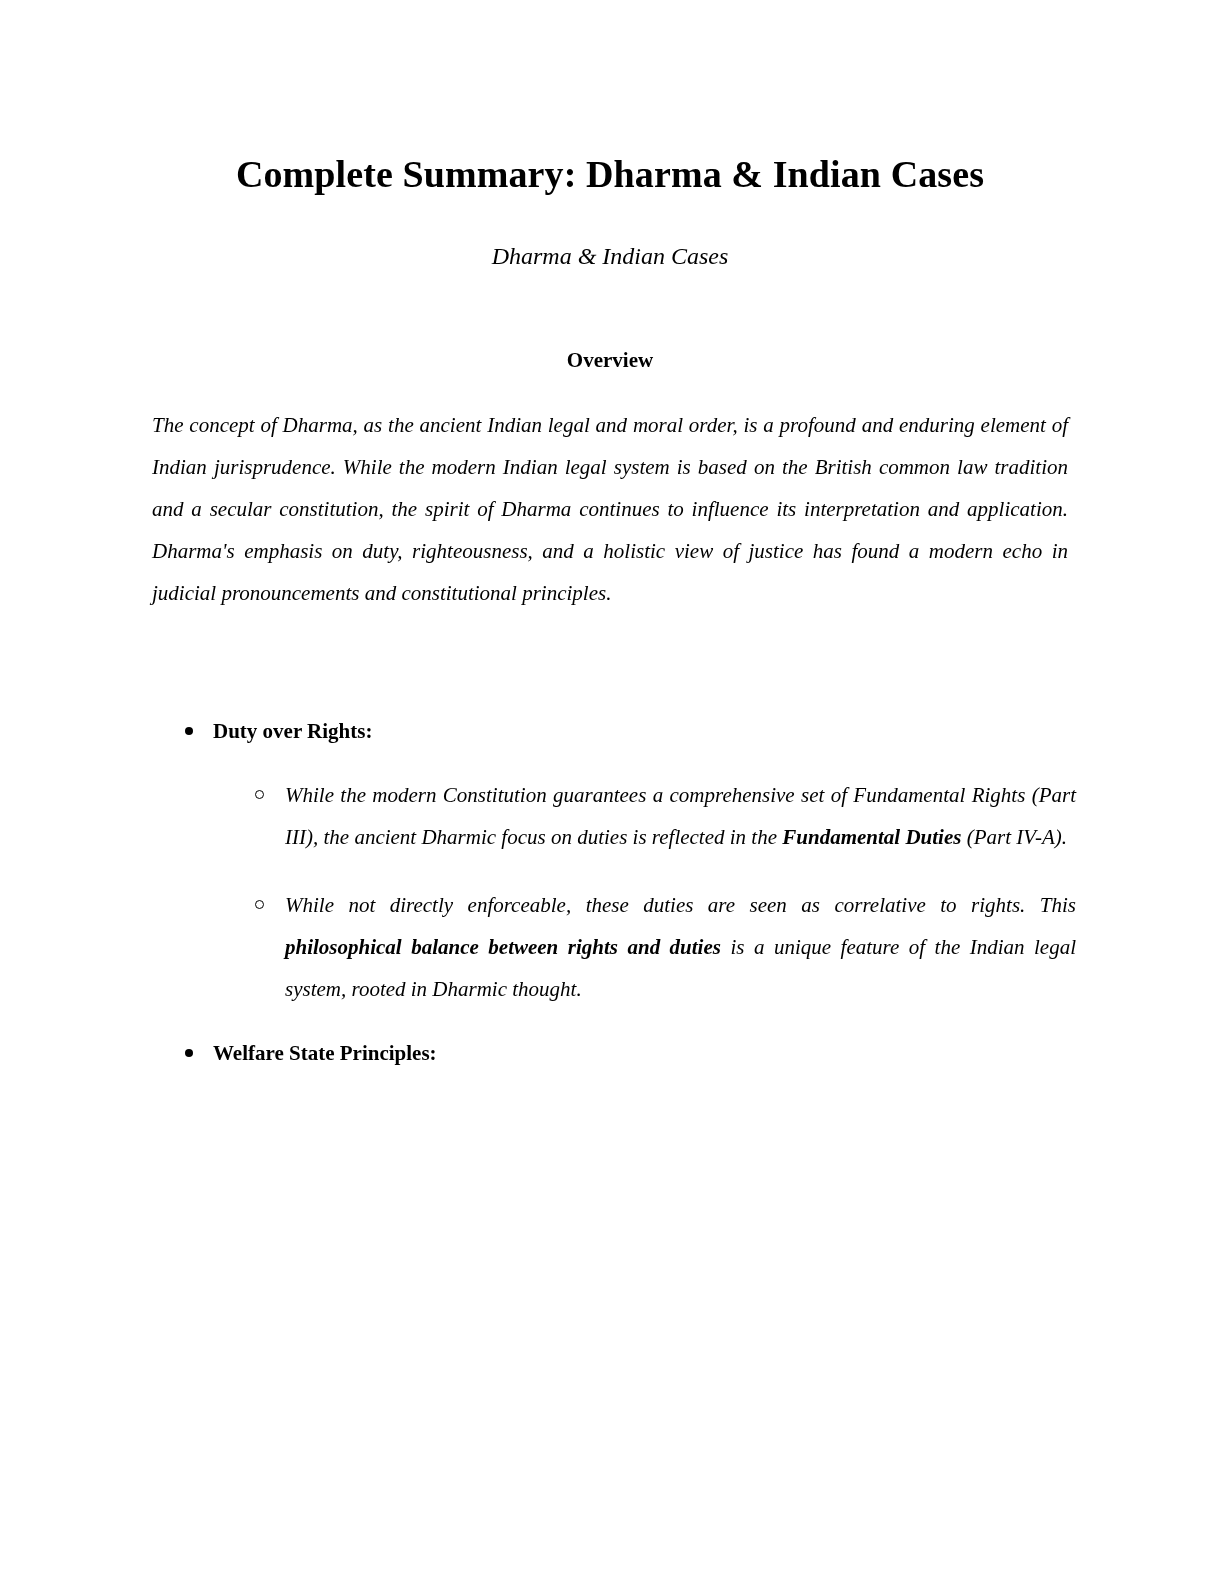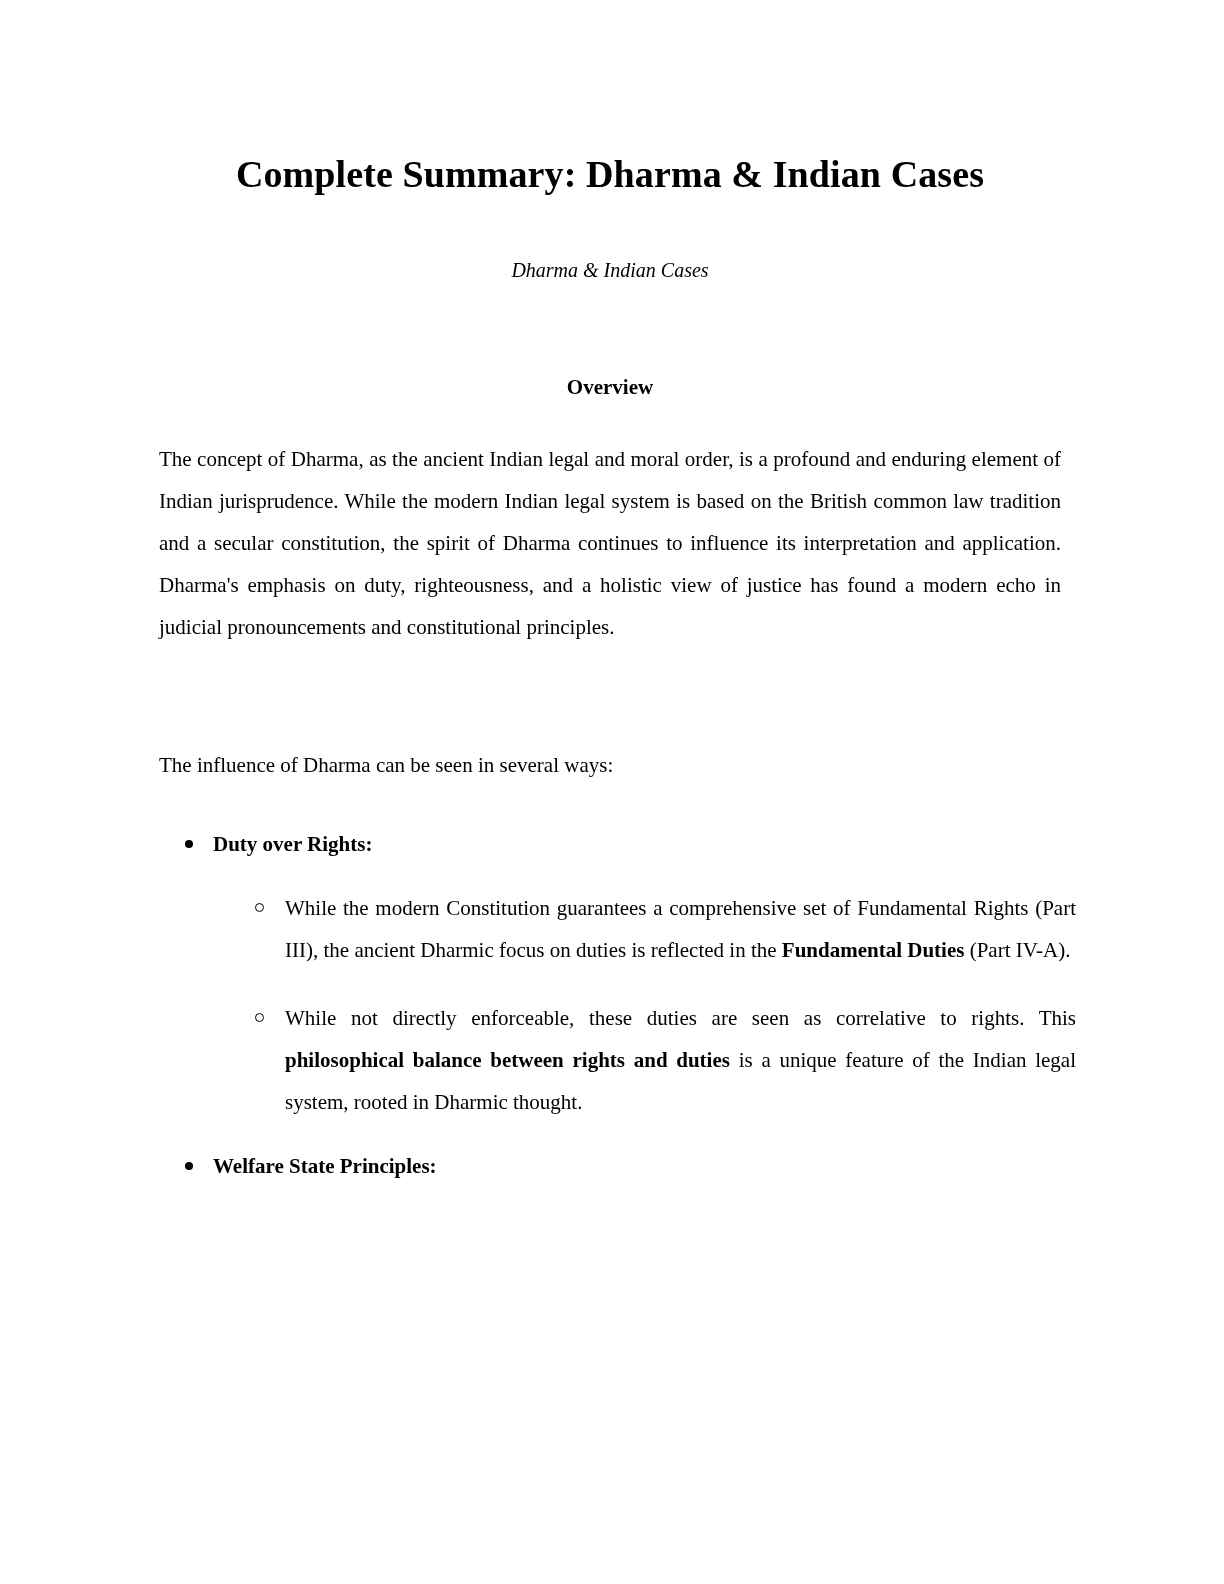--- a/index.html
+++ b/index.html
@@ -25,44 +25,45 @@
   .doc-title {
     margin: 0;
     padding-top: 152px;
     font-size: 38px;
     font-weight: bold;
     text-align: center;
     line-height: 1.18;
     letter-spacing: 0.1px;
   }
   .doc-subtitle {
-    margin: 16px;
+    margin: 0;
     padding-top: 44px;
-    font-size: 20px;
+    font-size: 24px;
     font-style: italic;
     text-align: center;
     line-height: 1.3;
   }
   .body-region {
     padding-top: 74px;
   }
   h2.section-heading {
     margin: 0 0 0 0;
     font-size: 21px;
     font-weight: bold;
     line-height: 1.35;
     text-align: center;
   }
   p.body-para {
-    margin: 15px;
+    margin: 8px;
     font-size: 21px;
     line-height: 42px;
     text-align: justify;
     text-justify: inter-word;
     hyphens: none;
+    font-style: italic;
   }
   .gap-after-heading { height: 22px; }
   .gap-between-paras { height: 22px; }
   .gap-before-heading { height: 22px; }
 
   ul.lvl1 {
     list-style: none;
     margin: 0;
     padding: 0;
   }
@@ -89,20 +90,21 @@
 
   ul.lvl2 {
     list-style: none;
     margin: 0;
     padding: 0;
   }
   ul.lvl2 > li.subbullet-item {
     position: relative;
     padding-left: 72px;
     margin: 0;
+    font-style: italic;
   }
   ul.lvl2 > li.subbullet-item > .circle-icon {
     position: absolute;
     left: 42px;
     top: 16px;
     width: 9px;
     height: 9px;
     border-radius: 50%;
     border: 1.6px solid #000000;
     background: transparent;
@@ -137,21 +139,20 @@
     <p class="body-para">The concept of Dharma, as the ancient Indian legal and moral order, is a profound and enduring element of Indian jurisprudence. While the modern Indian legal system is based on the British common law tradition and a secular constitution, the spirit of Dharma continues to influence its interpretation and application. Dharma's emphasis on duty, righteousness, and a holistic view of justice has found a modern echo in judicial pronouncements and constitutional principles.</p>
 
     <div class="gap-before-heading"></div>
 
 
     <div class="gap-after-heading"></div>
 
 
     <div class="gap-between-paras"></div>
 
-    <p class="body-para">The influence of Dharma can be seen in several ways:</p>
 
     <div class="spacer-22"></div>
 
     <ul class="lvl1">
 
       <li class="bullet-item">
         <span class="disc-icon"></span>
         <span class="lvl1-label">Duty over Rights:</span>
 
         <div class="spacer-22"></div>

